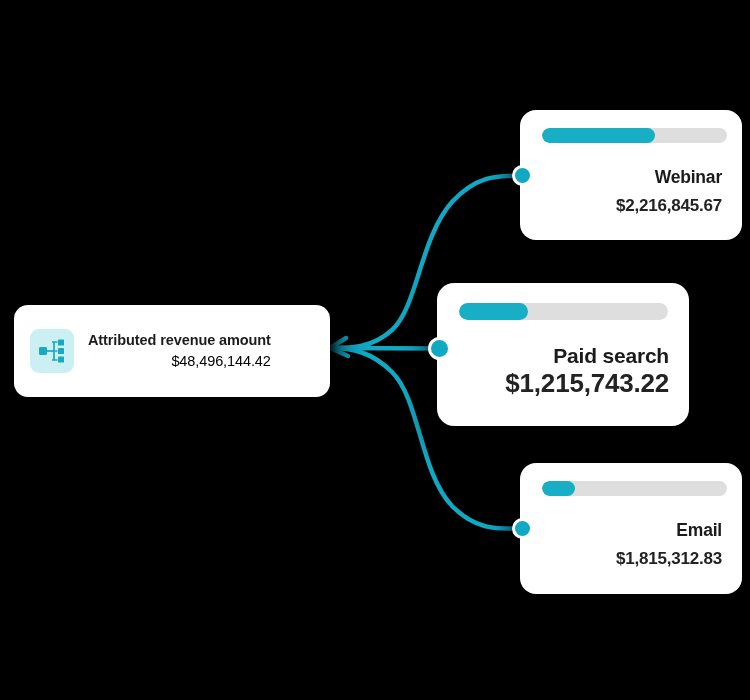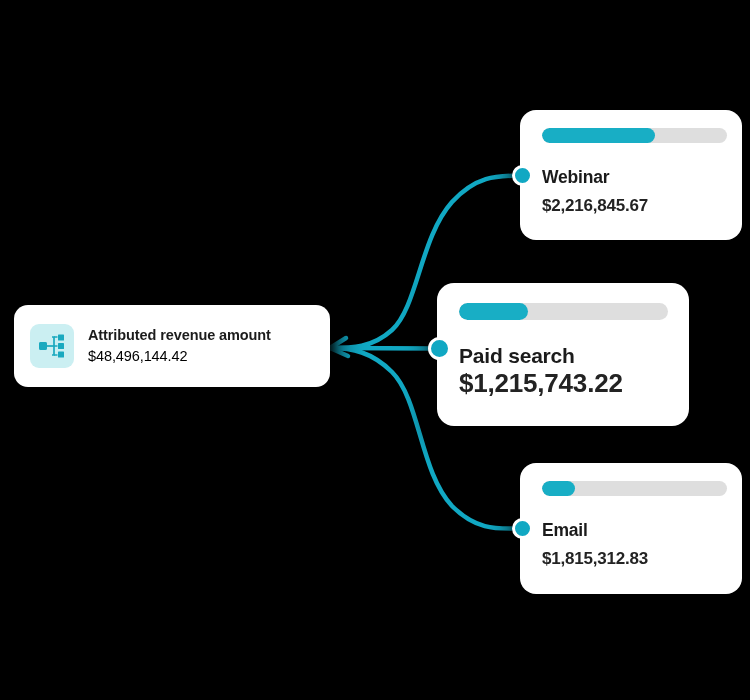--- a/index.html
+++ b/index.html
@@ -28,28 +28,29 @@
   }
 
   
   .card {
     position: absolute;
     background: #ffffff;
     border-radius: 16px;
     box-sizing: border-box;
     box-shadow: 0 10px 26px 6px rgba(0,0,0,0.95),
                 0 2px 10px 2px rgba(0,0,0,0.9);
+    text-align: right;
   }
 
   
   #root-card {
     left: 14px;
     top: 305px;
     width: 316px;
-    height: 82px;
+    height: 92px;
     display: flex;
     align-items: center;
     padding: 0 16px;
     border-radius: 14px;
   }
   .root-icon-tile {
     width: 44px;
     height: 44px;
     border-radius: 9px;
     background: #cbeff2;

